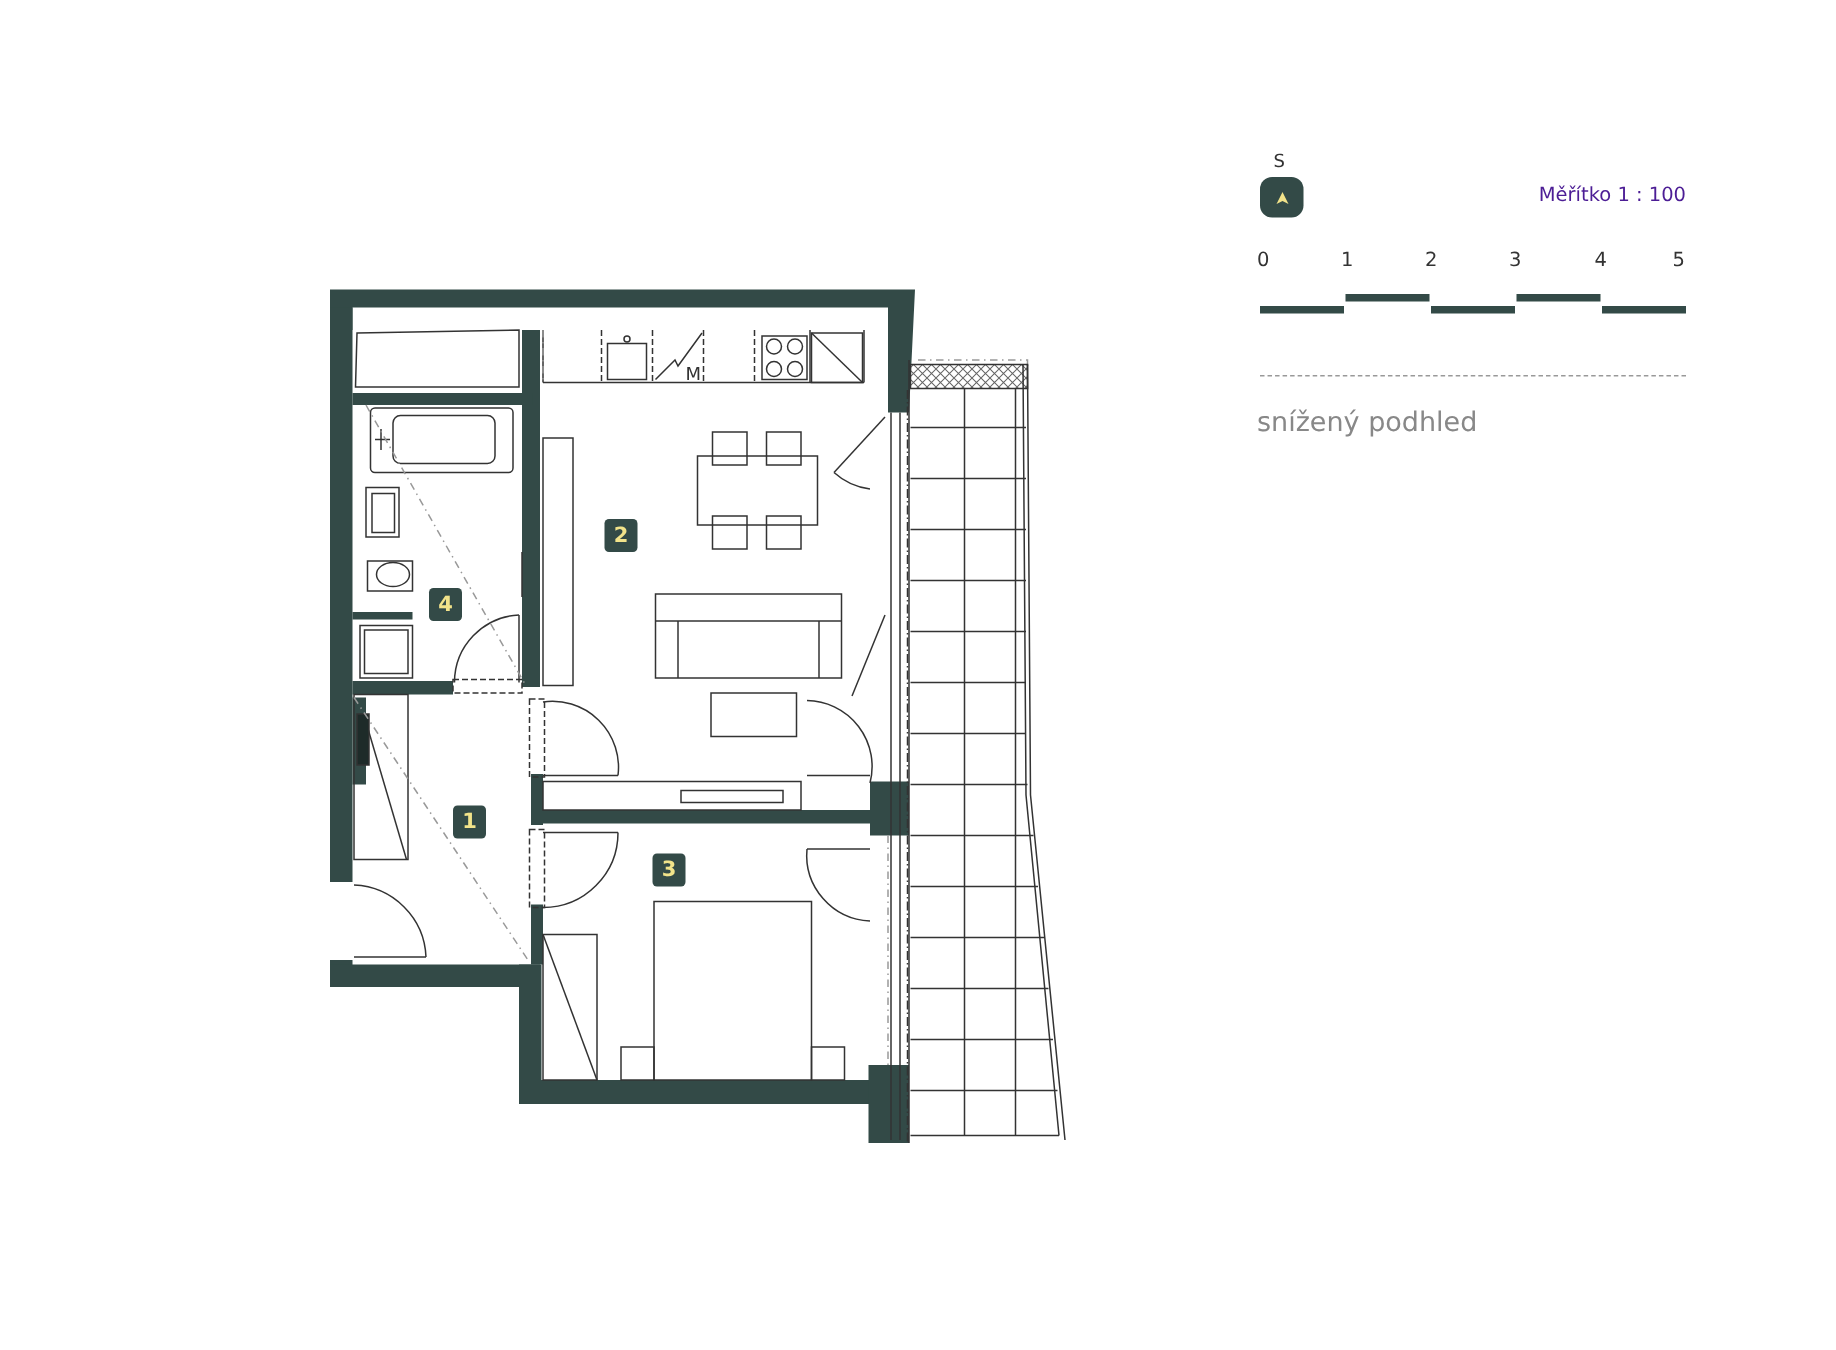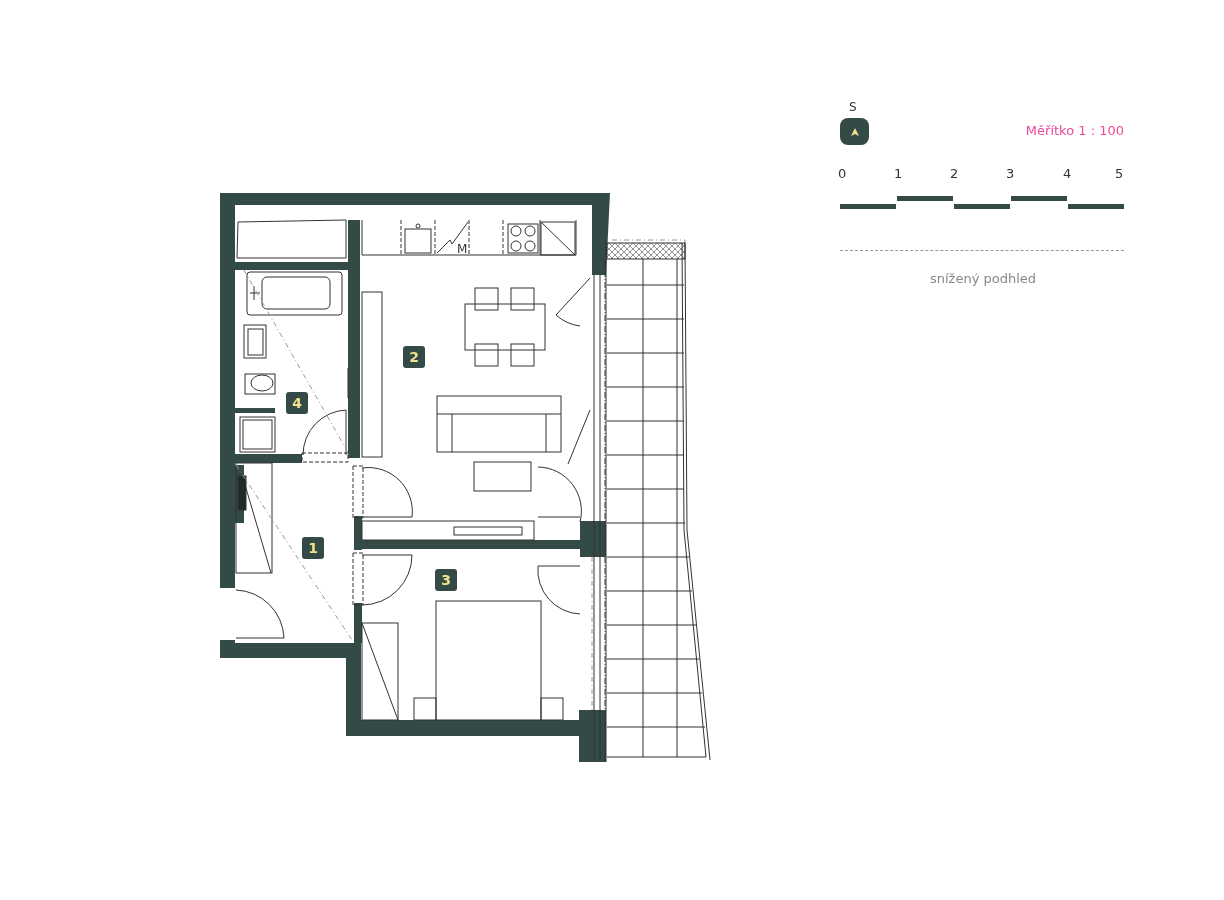--- a/index.html
+++ b/index.html
@@ -3,25 +3,25 @@
 <meta charset="utf-8">
 <style>
   html, body { margin: 0; padding: 0; background: #ffffff; }
   body { width: 1224px; height: 900px; position: relative; overflow: hidden;
          font-family: "DejaVu Sans", "Liberation Sans", sans-serif; color: #333; }
   .plan { position: absolute; left: 0; top: 0; }
   .legend { position: absolute; left: 838px; top: 98px; width: 290px; height: 200px; }
   .north-label { position: absolute; left: 11px; top: 2px; font-size: 12px; color: #333; }
   .north-badge { position: absolute; left: 2px; top: 20px; width: 29px; height: 27px;
                  background: #334a47; border-radius: 8px; display:flex; align-items:center; justify-content:center; }
-  .scale-text { position: absolute; right: 4px; top: 25px; font-size: 13px; color: #ec4899; }
+  .scale-text { position: absolute; right: 4px; top: 25px; font-size: 13px; color: #4c1d95; }
   .tick { position: absolute; top: 68px; font-size: 13px; color: #333; }
   .seg { position: absolute; height: 5px; background: #334a47; }
   .dash-line { position: absolute; left: 2px; top: 152px; width: 284px; border-top: 1px dashed #999; }
-  .podhled { position: absolute; left: 0; top: 173px; width: 290px; text-align: center; font-size: 13px; color: #888; }
+  .podhled { position: absolute; left: 0; top: 173px; width: 290px; text-align: left; font-size: 18px; color: #888; }
   .room-badge { position: absolute; width: 22px; height: 22px; background: #334a47; border-radius: 3px;
                 color: #f2e38a; font-weight: bold; font-size: 14px; display:flex; align-items:center; justify-content:center; }
 </style>
 </head>
 <body>
 
 <svg class="plan" width="1224" height="900" viewBox="0 0 1224 900" xmlns="http://www.w3.org/2000/svg">
   <g fill="#334a47" stroke="none">
 
     <polygon points="220,193 610,193 606,275 592,275 592,205 235,205 235,220 220,220"></polygon>

